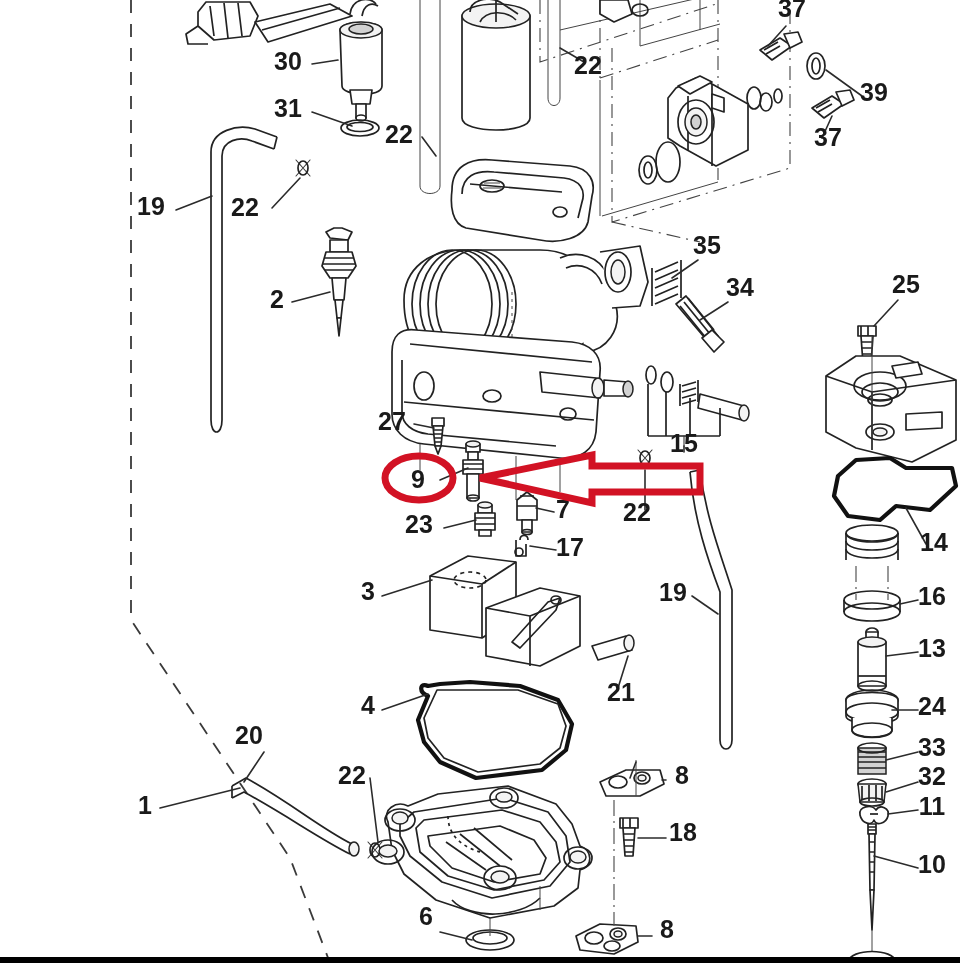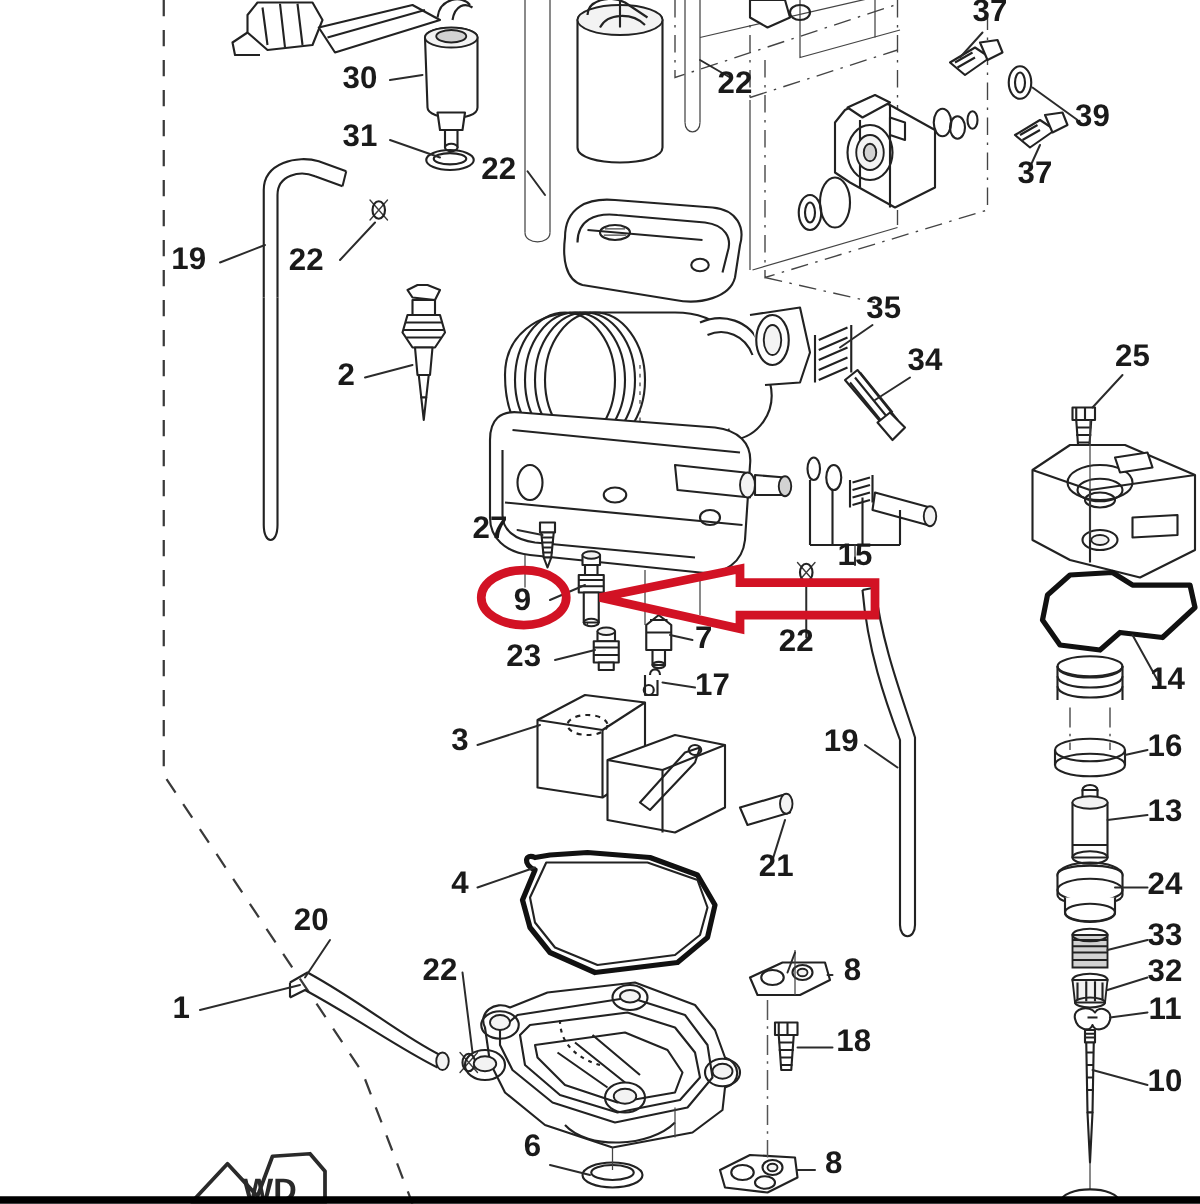--- a/index.html
+++ b/index.html
@@ -527,21 +527,15 @@
     </g>
 
     <g>
       <ellipse cx="419" cy="478" rx="34" ry="22" fill="none" stroke="#d21224" stroke-width="7"></ellipse>
       <text class="callout-text" text-anchor="middle" x="418" y="488">9</text>
       <path d="M480 478 L592 455 L592 466 L700 466 L700 492 L592 492 L592 503 Z" fill="none" stroke="#d21224" stroke-width="7" stroke-linejoin="miter"></path>
     </g>
 
   </svg>
 
-  <div class="logo-clip">
-    <svg viewBox="0 0 118 46" width="118" height="46">
-      <path d="M2 44 L30 14 L54 40 L66 8 L96 6 L108 20 L108 46 L2 46 Z" fill="#ffffff" stroke="#2a2a2a" stroke-width="3" stroke-linejoin="round"></path>
-      <text x="42" y="44" font-family="'Liberation Sans', sans-serif" font-weight="700" font-size="26" fill="#2a2a2a">WD</text>
-    </svg>
-  </div>
 
   <div class="bottombar"></div>
 </div>
 
 </body></html>

